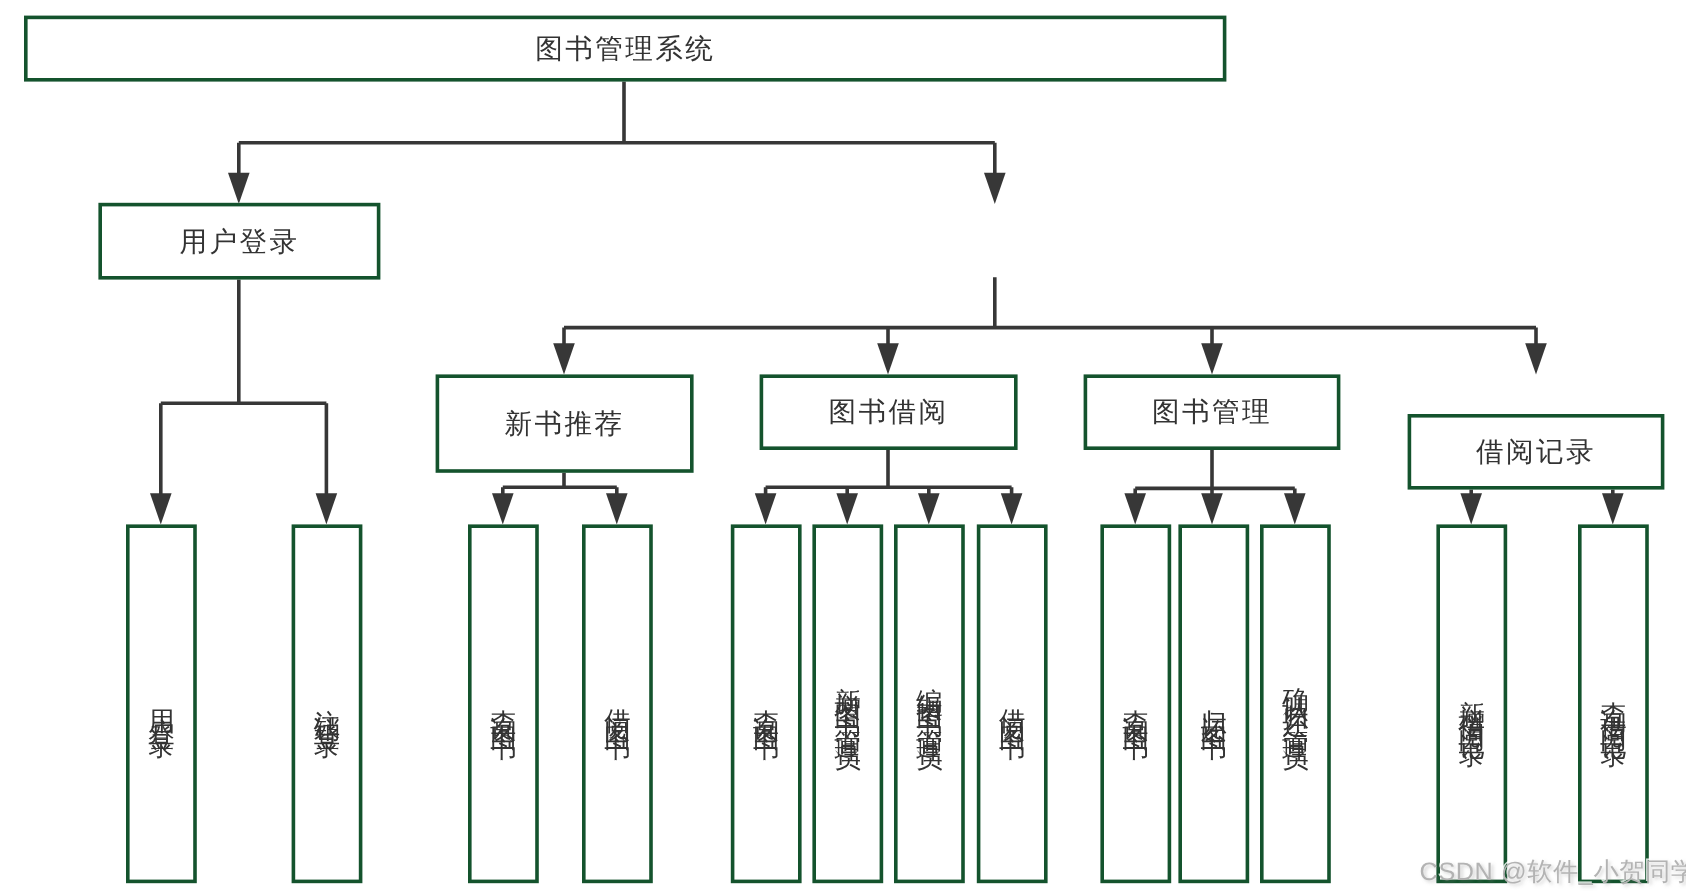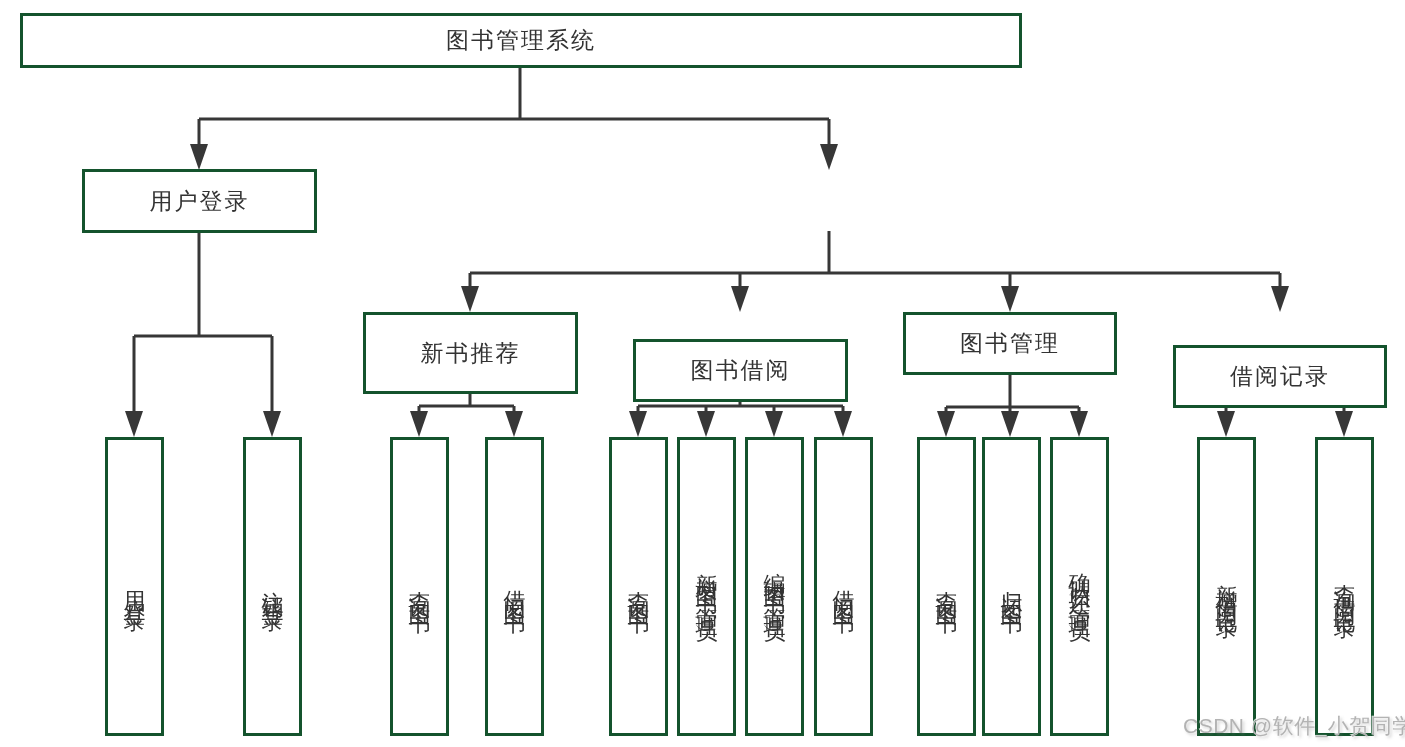--- a/index.html
+++ b/index.html
@@ -88,21 +88,21 @@
       <polygon points="1217,411 1235,411 1226,437"></polygon>
       <polygon points="1335,411 1353,411 1344,437"></polygon>
     </g>
   </svg>
 
   <div class="hbox" style="left:20px; top:13px; width:1002px; height:55px;">图书管理系统</div>
 
   <div class="hbox" style="left:82px; top:169px; width:235px; height:64px;">用户登录</div>
 
   <div class="hbox" style="left:363px; top:312px; width:215px; height:82px;">新书推荐</div>
-  <div class="hbox" style="left:633px; top:312px; width:215px; height:63px;margin-top:27px;">图书借阅</div>
+  <div class="hbox" style="left:633px; top:312px; width:215px; height:63px;">图书借阅</div>
   <div class="hbox" style="left:903px; top:312px; width:214px; height:63px;">图书管理</div>
   <div class="hbox" style="left:1173px; top:312px; width:214px; height:63px;margin-top:33px;">借阅记录</div>
 
   <div class="vbox" style="left:105px; top:437px; width:59px; height:299px;">用户登录</div>
   <div class="vbox" style="left:243px; top:437px; width:59px; height:299px;">注销登录</div>
 
   <div class="vbox" style="left:390px; top:437px; width:59px; height:299px;">查询图书</div>
   <div class="vbox" style="left:485px; top:437px; width:59px; height:299px;">借阅图书</div>
 
   <div class="vbox" style="left:609px; top:437px; width:59px; height:299px;">查询图书</div>

